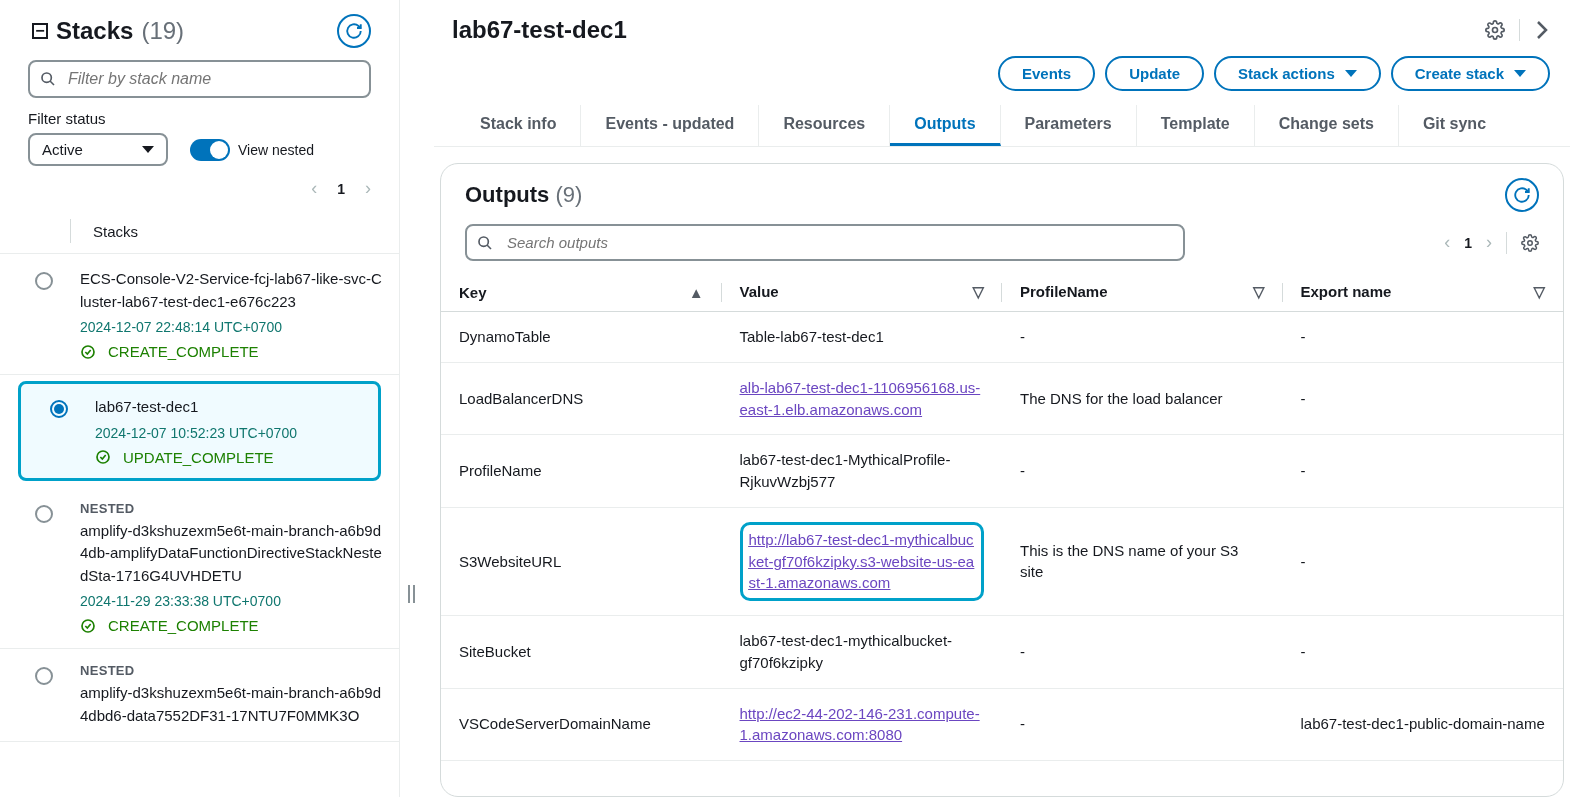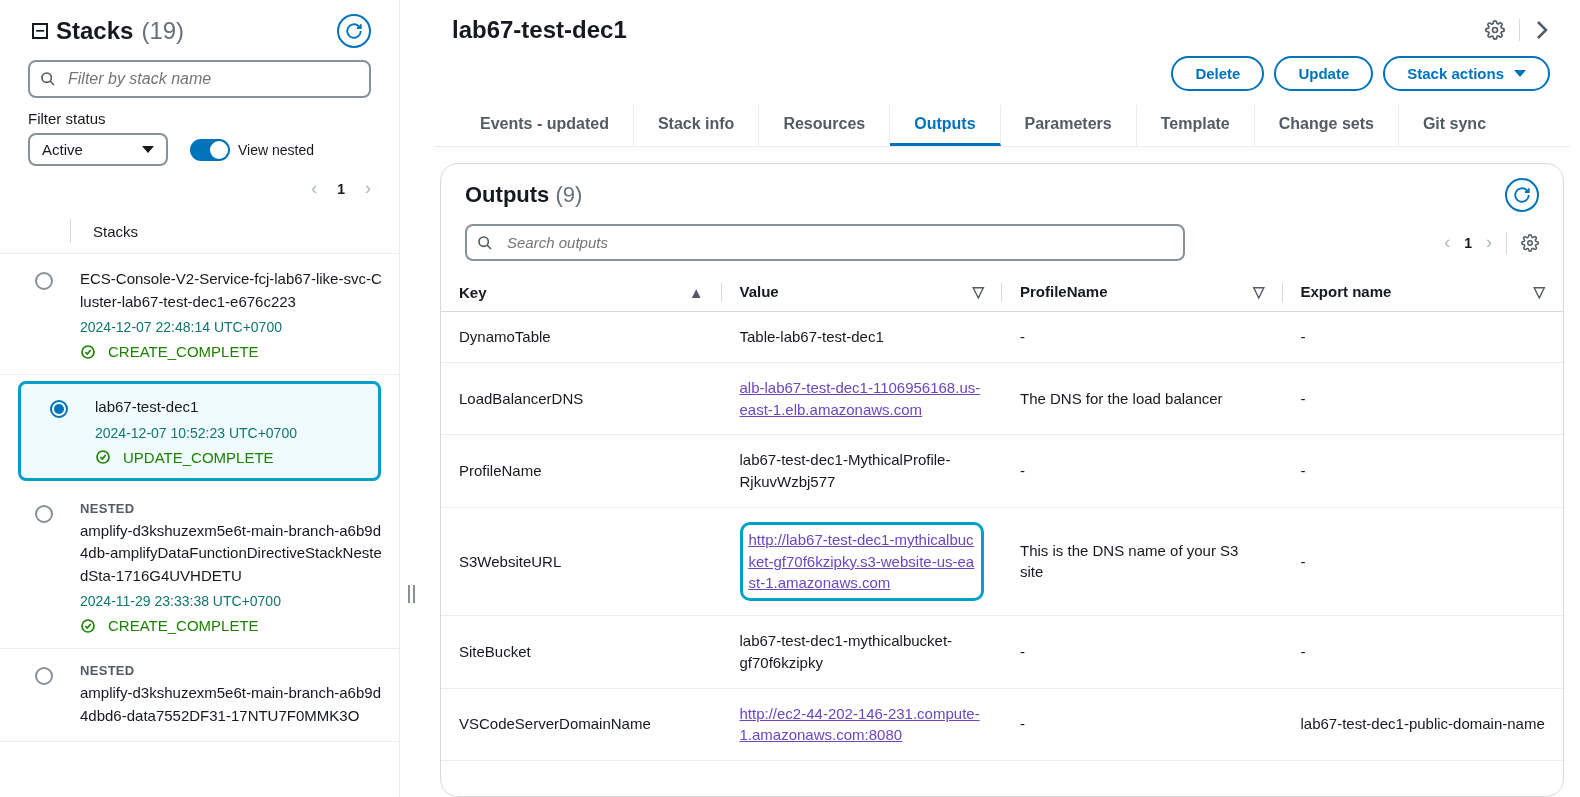--- a/index.html
+++ b/index.html
@@ -220,33 +220,37 @@
         <span style="width:1px;height:22px;background:#d5dbdb;"></span>
         <span class="ext-icon">
           <svg width="16" height="22" viewBox="0 0 16 22" fill="none" stroke="currentColor" stroke-width="2.5">
               <polyline points="4,3 12,11 4,19"></polyline>
             </svg>
         </span>
       </div>
     </div>
     <div class="btns">
       <button class="btn">
-          <span>Delete</span>
+          <span>Events</span>
         </button>
       <button class="btn">
           <span>Update</span>
         </button>
       <button class="btn">
           <span>Stack actions</span>
           <span class="caret-down"></span>
         </button>
+      <button class="btn">
+          <span>Create stack</span>
+          <span class="caret-down"></span>
+        </button>
     </div>
     <div class="tabs" id="tabs">
+        <div class="tab">Stack info</div>
         <div class="tab">Events - updated</div>
-        <div class="tab">Stack info</div>
         <div class="tab">Resources</div>
         <div class="tab active">Outputs</div>
         <div class="tab">Parameters</div>
         <div class="tab">Template</div>
         <div class="tab">Change sets</div>
         <div class="tab">Git sync</div>
       </div>
 
     <div class="panel">
       <div class="panel-head">

